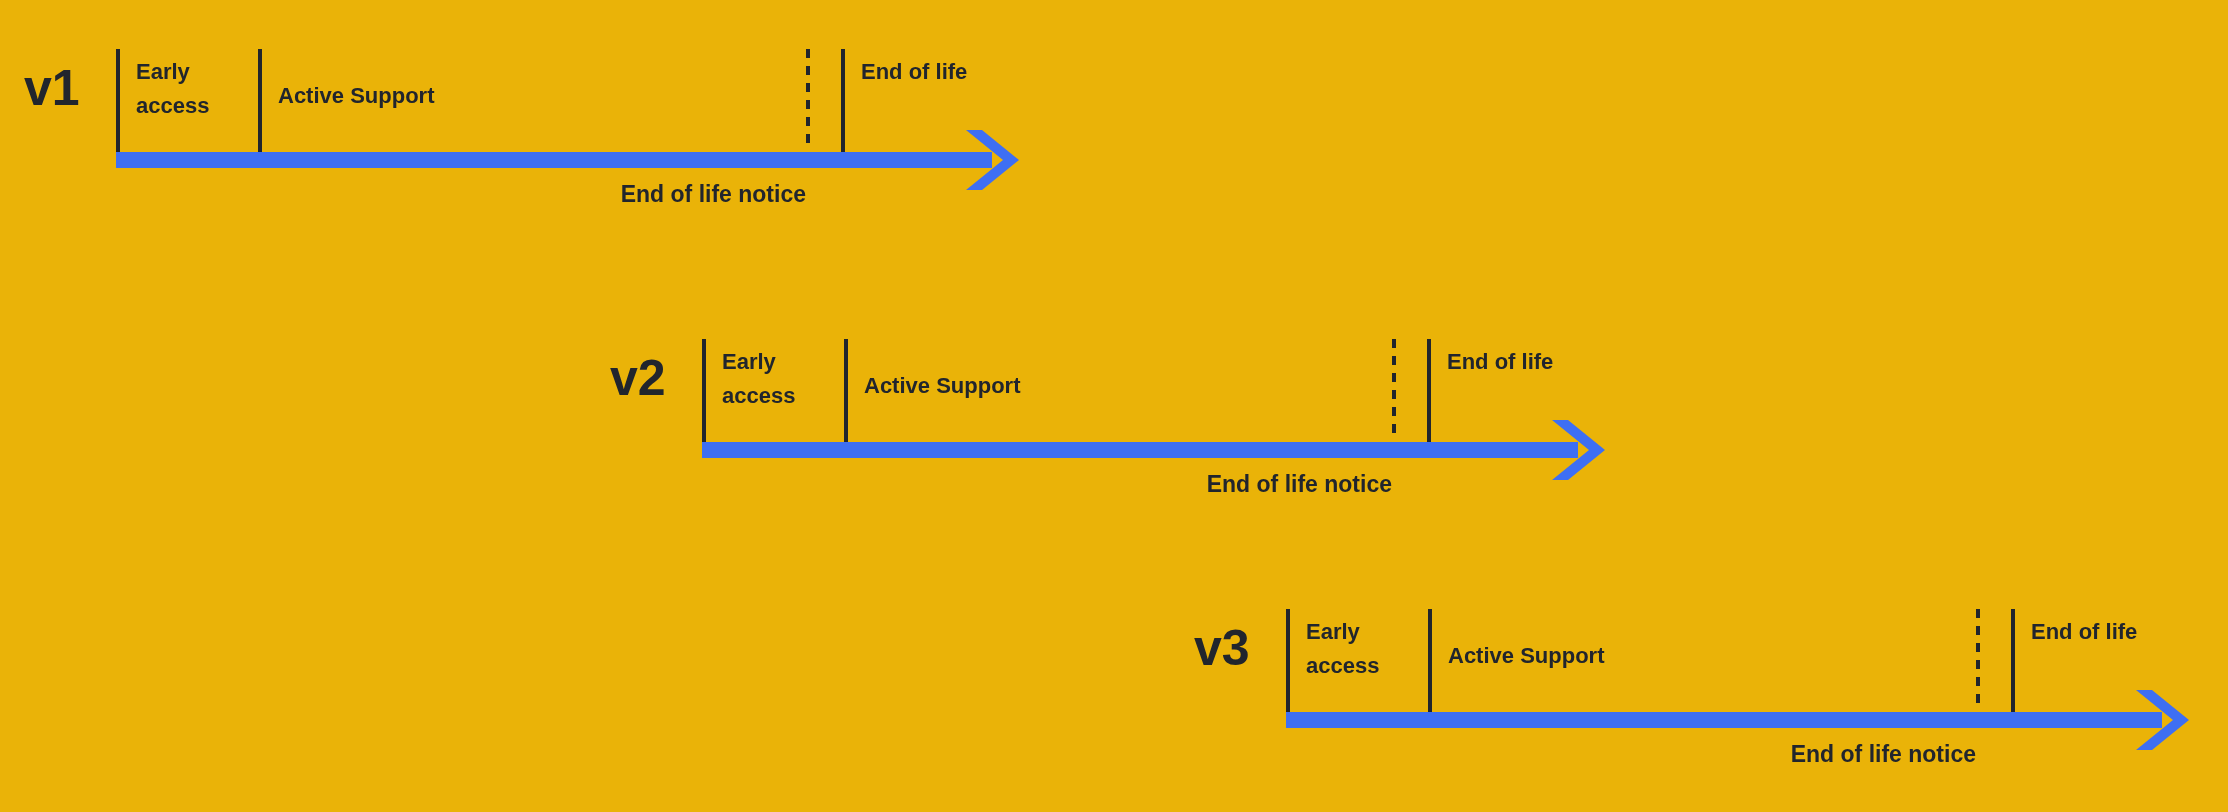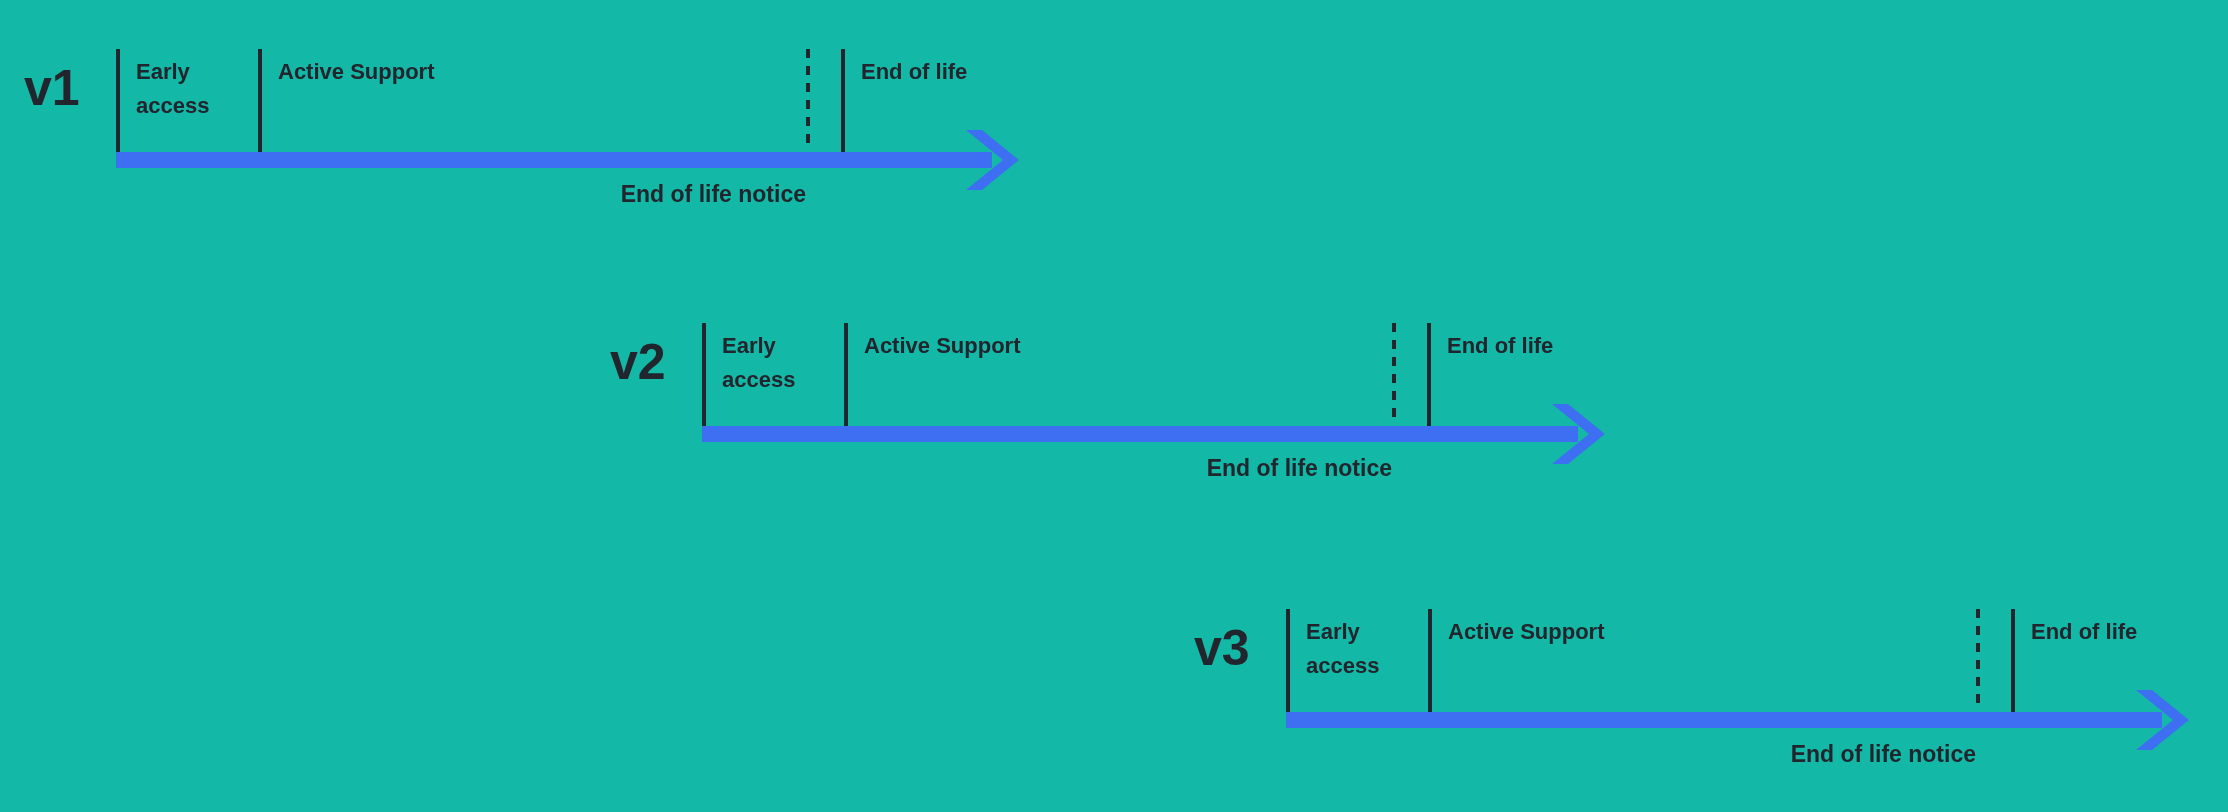--- a/index.html
+++ b/index.html
@@ -3,21 +3,21 @@
 <meta charset="utf-8">
 <style>
   * { margin: 0; padding: 0; box-sizing: border-box; }
   html, body { background: #ffffff; }
   body { font-family: "Liberation Sans", sans-serif; }
 
   .canvas {
     position: relative;
     width: 2228px;
     height: 812px;
-    background: #14b8a6;
+    background: #eab308;
     overflow: hidden;
   }
 
   .timeline {
     position: absolute;
     width: 1015px;
     height: 175px;
   }
 
   .vlabel {
@@ -58,21 +58,21 @@
   .plabel {
     position: absolute;
     top: 6px;
     font-size: 22px;
     font-weight: 700;
     color: #21252d;
     line-height: 34px;
     white-space: nowrap;
   }
   .plabel.early { left: 120px; width: 110px; white-space: normal; }
-  .plabel.active { left: 262px; }
+  .plabel.active { left: 262px; margin-top: 24px; }
   .plabel.eol { left: 845px; }
 
   .arrow {
     position: absolute;
     left: 100px;
     top: 71px;
     display: block;
   }
 
   .notice {
@@ -102,21 +102,21 @@
     <div class="plabel early">Early access</div>
     <div class="plabel active">Active Support</div>
     <div class="plabel eol">End of life</div>
     <svg class="arrow" width="910" height="80" viewBox="0 0 910 80">
       <path d="M0 40 H 876" fill="none" stroke-width="16" stroke="#3e6ff3"></path>
       <polygon points="850,10 866,10 903,40 866,70 850,70 887,40" fill="#3e6ff3"></polygon>
     </svg>
     <div class="notice">End of life notice</div>
   </div>
 
-  <div class="timeline" style="left:602px; top:323px;">
+  <div class="timeline" style="left:602px; top:339px;">
     <div class="vlabel">v2</div>
     <div class="tick t1"></div>
     <div class="tick t2"></div>
     <div class="dashed"></div>
     <div class="tick t3"></div>
     <div class="plabel early">Early access</div>
     <div class="plabel active">Active Support</div>
     <div class="plabel eol">End of life</div>
     <svg class="arrow" width="910" height="80" viewBox="0 0 910 80">
       <path d="M0 40 H 876" fill="none" stroke-width="16" stroke="#3e6ff3"></path>

